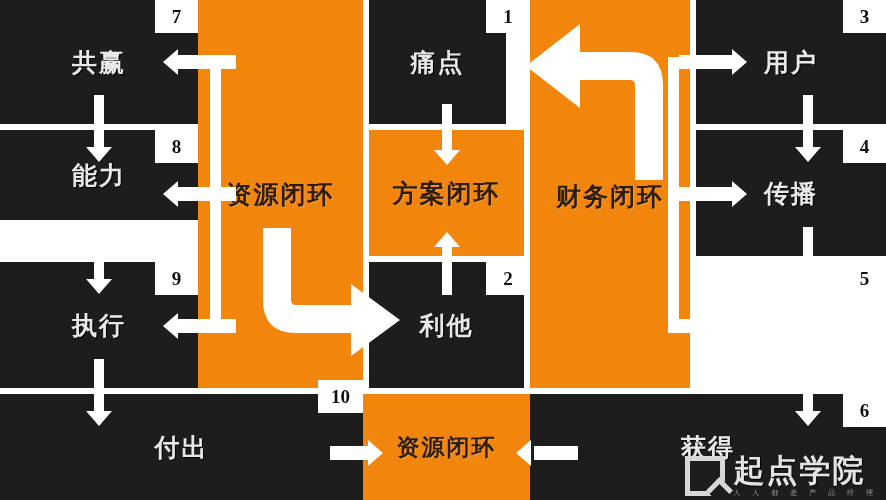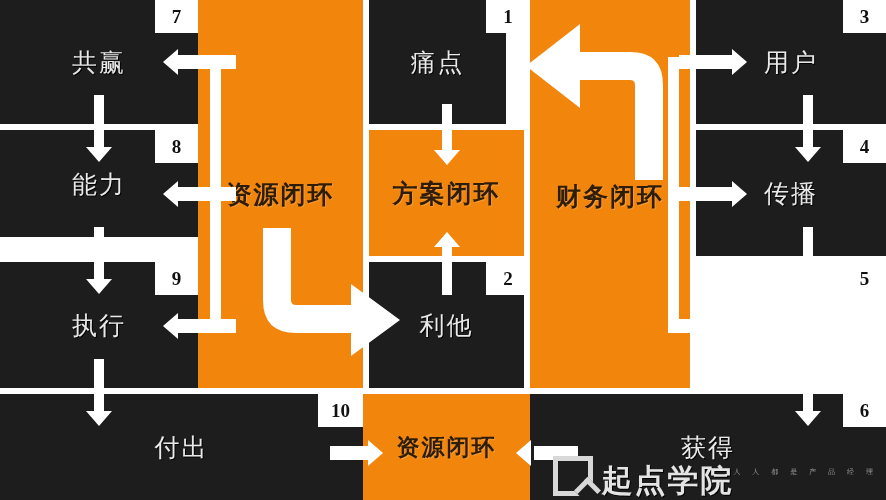--- a/index.html
+++ b/index.html
@@ -7,21 +7,21 @@
   #stage{
     position:relative;width:886px;height:500px;overflow:hidden;
     background:#ffffff;
   }
   
   .blk{position:absolute;box-sizing:border-box;}
   .dark{background:#1d1d1d;}
   .orange{background:#f2860d;}
   .lbl{
     position:absolute;left:0;right:0;top:50%;transform:translateY(-50%);
-    text-align:center;font-weight:400;letter-spacing:2px;
+    text-align:center;font-weight:700;letter-spacing:2px;
     pointer-events:none;white-space:nowrap;
   }
   .lbl-dark{color:#e9e9e9;font-size:25px;text-shadow:1px 1px 0 #000;}
   .lbl-orange{color:#2e1c05;font-size:25px;font-weight:700;text-shadow:1px 1px 0 rgba(255,255,255,.18);}
   .lbl-sm{font-size:23px;}
   
   .badge{
     position:absolute;background:#ffffff;color:#111;
     font-size:19px;font-weight:700;display:flex;
     align-items:center;justify-content:center;
@@ -44,33 +44,33 @@
   #wm{position:absolute;right:8px;bottom:4px;z-index:20;display:flex;align-items:flex-end;gap:8px;}
   #wm .mark{
     width:40px;height:40px;border:5px solid #d8d8d8;box-sizing:border-box;
     position:relative;
   }
   #wm .mark::after{
     content:"";position:absolute;right:-9px;bottom:-9px;width:14px;height:14px;
     background:#1d1d1d;border-left:5px solid #d8d8d8;border-top:5px solid #d8d8d8;
     transform:rotate(45deg);
   }
-  #wm .wtxt{display:flex;flex-direction:row;align-items:flex-start;line-height:1;}
+  #wm .wtxt{display:flex;flex-direction:column;align-items:flex-start;line-height:1;}
   #wm .w1{color:#e4e4e4;font-size:31px;font-weight:700;letter-spacing:2px;text-shadow:1px 1px 0 #000;}
   #wm .w2{color:#9a9a9a;font-size:7px;letter-spacing:5px;margin-top:3px;}
 </style>
 </head>
 <body>
 
 <div id="stage">
 
   <div class="blk dark" style="left:0;top:0;width:198px;height:124px;">
     <div class="lbl lbl-dark">共赢</div>
   </div>
-  <div class="blk dark" style="left:0;top:130px;width:198px;height:107px;">
+  <div class="blk dark" style="left:0;top:130px;width:198px;height:90px;">
     <div class="lbl lbl-dark">能力</div>
   </div>
   <div class="blk dark" style="left:0;top:394px;width:363px;height:106px;">
     <div class="lbl lbl-dark" style="left:0;width:363px;">付出</div>
   </div>
   <div class="blk dark" style="left:0;top:262px;width:198px;height:126px;">
     <div class="lbl lbl-dark">执行</div>
   </div>
 
   <div class="blk dark" style="left:369px;top:0;width:137px;height:124px;">
@@ -102,21 +102,21 @@
     <div class="lbl lbl-orange" style="top:196px;">财务闭环</div>
   </div>
 
   <div class="blk orange" style="left:363px;top:394px;width:167px;height:106px;">
     <div class="lbl lbl-orange lbl-sm">资源闭环</div>
   </div>
 
   <div class="badge" style="left:155px;top:0;width:43px;height:33px;">7</div>
   <div class="badge" style="left:155px;top:130px;width:43px;height:33px;">8</div>
   <div class="badge" style="left:155px;top:262px;width:43px;height:33px;">9</div>
-  <div class="badge" style="left:318px;top:394px;width:45px;height:33px;">10</div>
+  <div class="badge" style="left:318px;top:380px;width:45px;height:33px;">10</div>
 
   <div class="badge" style="left:486px;top:0;width:44px;height:33px;">1</div>
   <div class="badge" style="left:486px;top:262px;width:44px;height:33px;">2</div>
 
   <div class="badge" style="left:843px;top:0;width:43px;height:33px;">3</div>
   <div class="badge" style="left:843px;top:130px;width:43px;height:33px;">4</div>
   <div class="badge" style="left:843px;top:262px;width:43px;height:33px;">5</div>
   <div class="badge" style="left:843px;top:394px;width:43px;height:33px;">6</div>
 
   <div class="rail" style="left:210px;top:57px;width:11px;height:276px;"></div>

